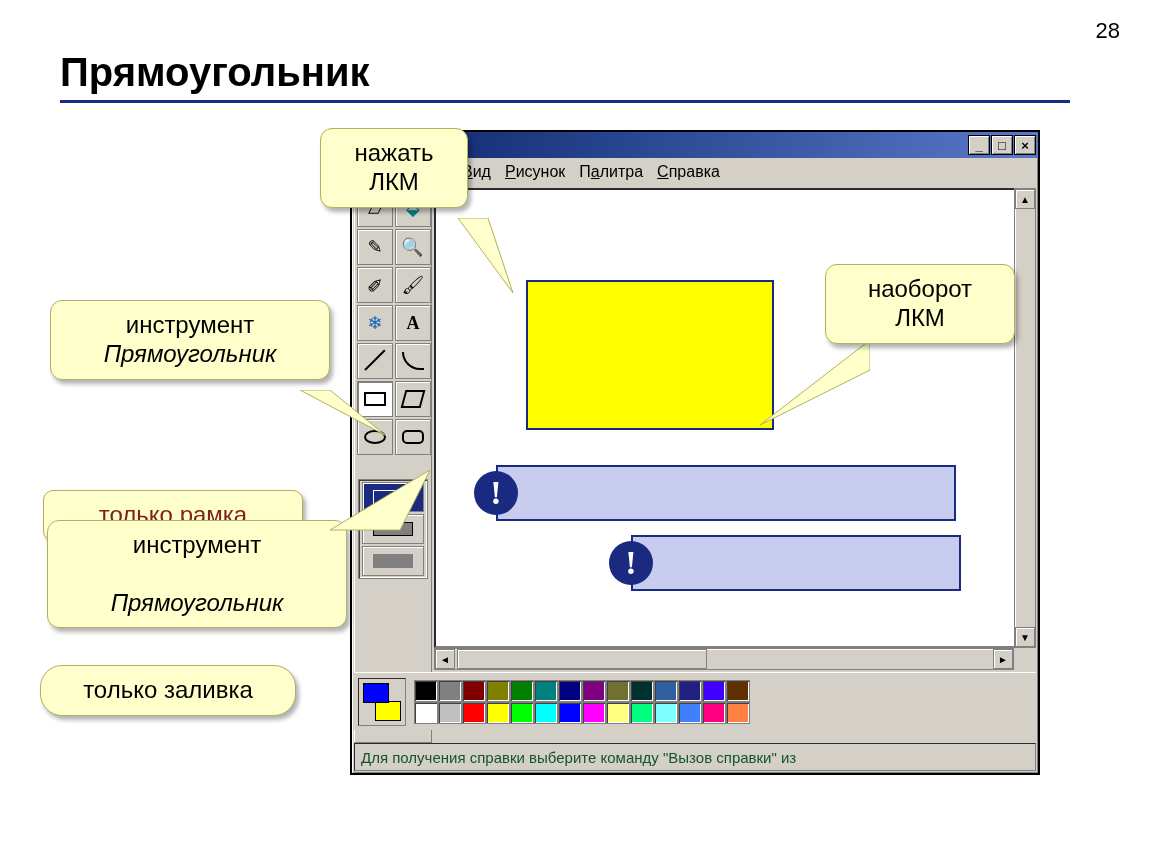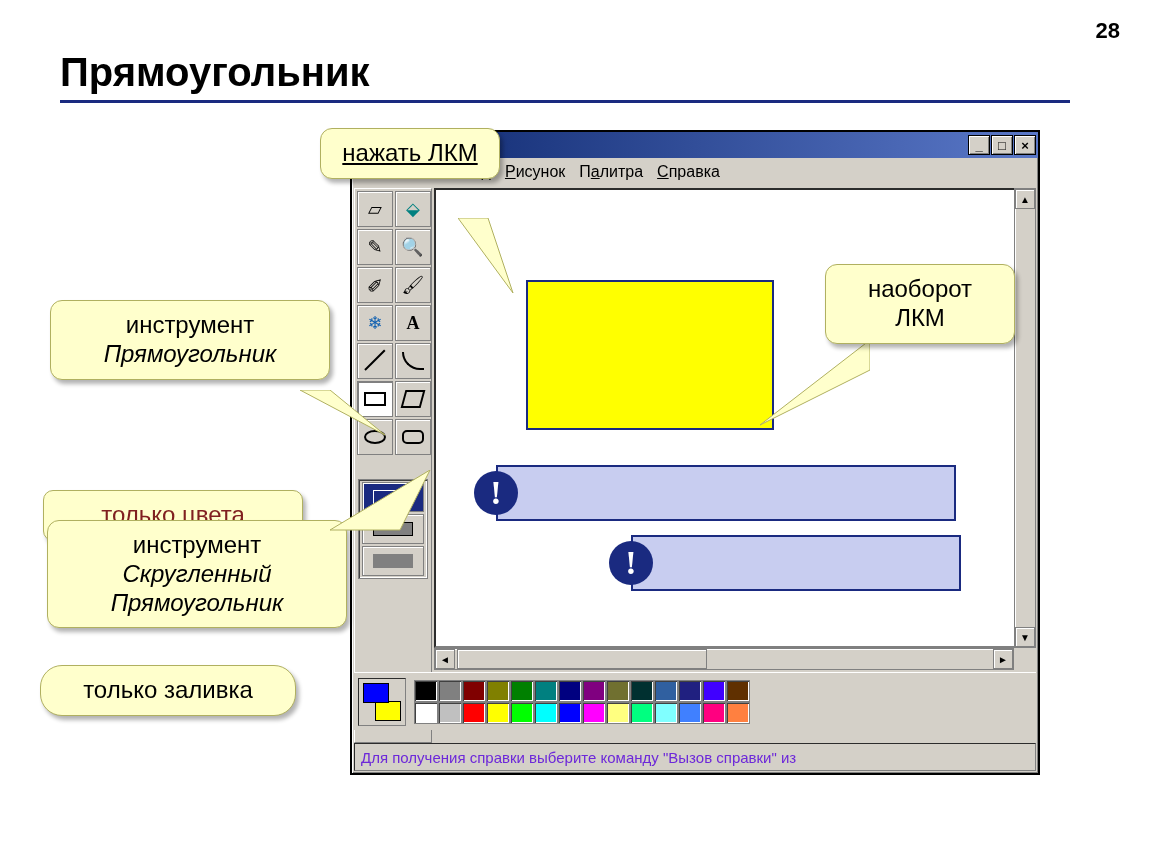--- a/index.html
+++ b/index.html
@@ -10,21 +10,21 @@
     height: 864px;
     font-family: Arial, Helvetica, sans-serif;
     background: #fff;
     position: relative;
     overflow: hidden;
   }
   .slide-number {
     position: absolute;
     top: 18px;
     right: 30px;
-    font-weight: bold;
+    font-weight: normal;
     font-size: 22px;
     color: #000;
   }
   .title {
     position: absolute;
     top: 50px;
     left: 60px;
     font-size: 40px;
     font-weight: bold;
     color: #000;
@@ -201,40 +201,40 @@
   .fgbg .bg{position:absolute;right:4px;bottom:4px;width:26px;height:20px;background:#ffff00;border:1px solid #000;}
   .fgbg .fg{position:absolute;left:4px;top:4px;width:26px;height:20px;background:#0000ff;border:1px solid #000;}
   .swatches{display:flex;flex-direction:column;gap:0;margin-left:4px;}
   .swatchrow{display:flex;}
   .swatch{width:24px;height:22px;border:1px solid #808080;box-shadow:inset 1px 1px 0 #404040, inset -1px -1px 0 #fff;}
 
   
   .statusbar{
     position:absolute;left:2px;right:2px;bottom:2px;height:28px;
     background:#d4d0c8;border:1px inset #808080;
-    font-family:Verdana,sans-serif;font-size:15px;color:#6d28d9;
+    font-family:Verdana,sans-serif;font-size:15px;color:#14532d;
     display:flex;align-items:center;padding:4px 6px;
   }
 
   
   .callout {
     position:absolute;
     background:#ffffcc;
     border:1px solid #b0b060;
     border-radius:12px;
     box-shadow: 3px 4px 4px rgba(0,0,0,0.3);
     font-size:24px;
     color:#000;
     text-align:center;
     padding:10px 16px;
     line-height:1.2;
   }
   .callout .it { font-style: italic; }
   
-  .c-press { top:128px; left:320px; width:180px; z-index:5;text-decoration:underline;}
+  .c-press { top:128px; left:320px; width:148px; z-index:5;}
   .c-release { top:264px; left:825px; width:190px; z-index:5;}
   .c-tool { top:300px; left:50px; width:280px; z-index:5;}
   .c-ramka { top:490px; left:43px; width:260px; z-index:4; border-radius:10px;}
   .c-rounded { top:520px; left:47px; width:300px; z-index:6;}
   .c-fill { top:665px; left:40px; width:256px; border-radius:22px; z-index:5;}
 
   
   .ico-rect{width:22px;height:14px;border:2px solid #000;}
   .ico-rrect{width:22px;height:14px;border:2px solid #000;border-radius:5px;}
   .ico-ellipse{width:22px;height:14px;border:2px solid #000;border-radius:50%;}
@@ -399,24 +399,24 @@
 </svg>
 
 <div class="callout c-tool">
   <span>инструмент</span><br>
   <span class="it">Прямоугольник</span>
 </div>
 <svg style="position:absolute;left:300px;top:390px;z-index:4" width="90" height="50">
   <polygon points="0,0 30,0 85,45" fill="#ffffcc" stroke="#b0b060"></polygon>
 </svg>
 
-<div class="callout c-ramka" style="color:#802020">только цвета</div>
+<div class="callout c-ramka" style="color:#802020">только рамка</div>
 
 <div class="callout c-rounded">
   <span>инструмент</span><br>
-  <span class="it">Скругленный</span><br>
+  <br>
   <span class="it">Прямоугольник</span>
 </div>
 <svg style="position:absolute;left:330px;top:470px;z-index:7" width="110" height="70">
   <polygon points="100,0 70,60 0,60" fill="#ffffcc" stroke="#b0b060"></polygon>
 </svg>
 
 <div class="callout c-fill">только заливка</div>
 
 </body></html>

